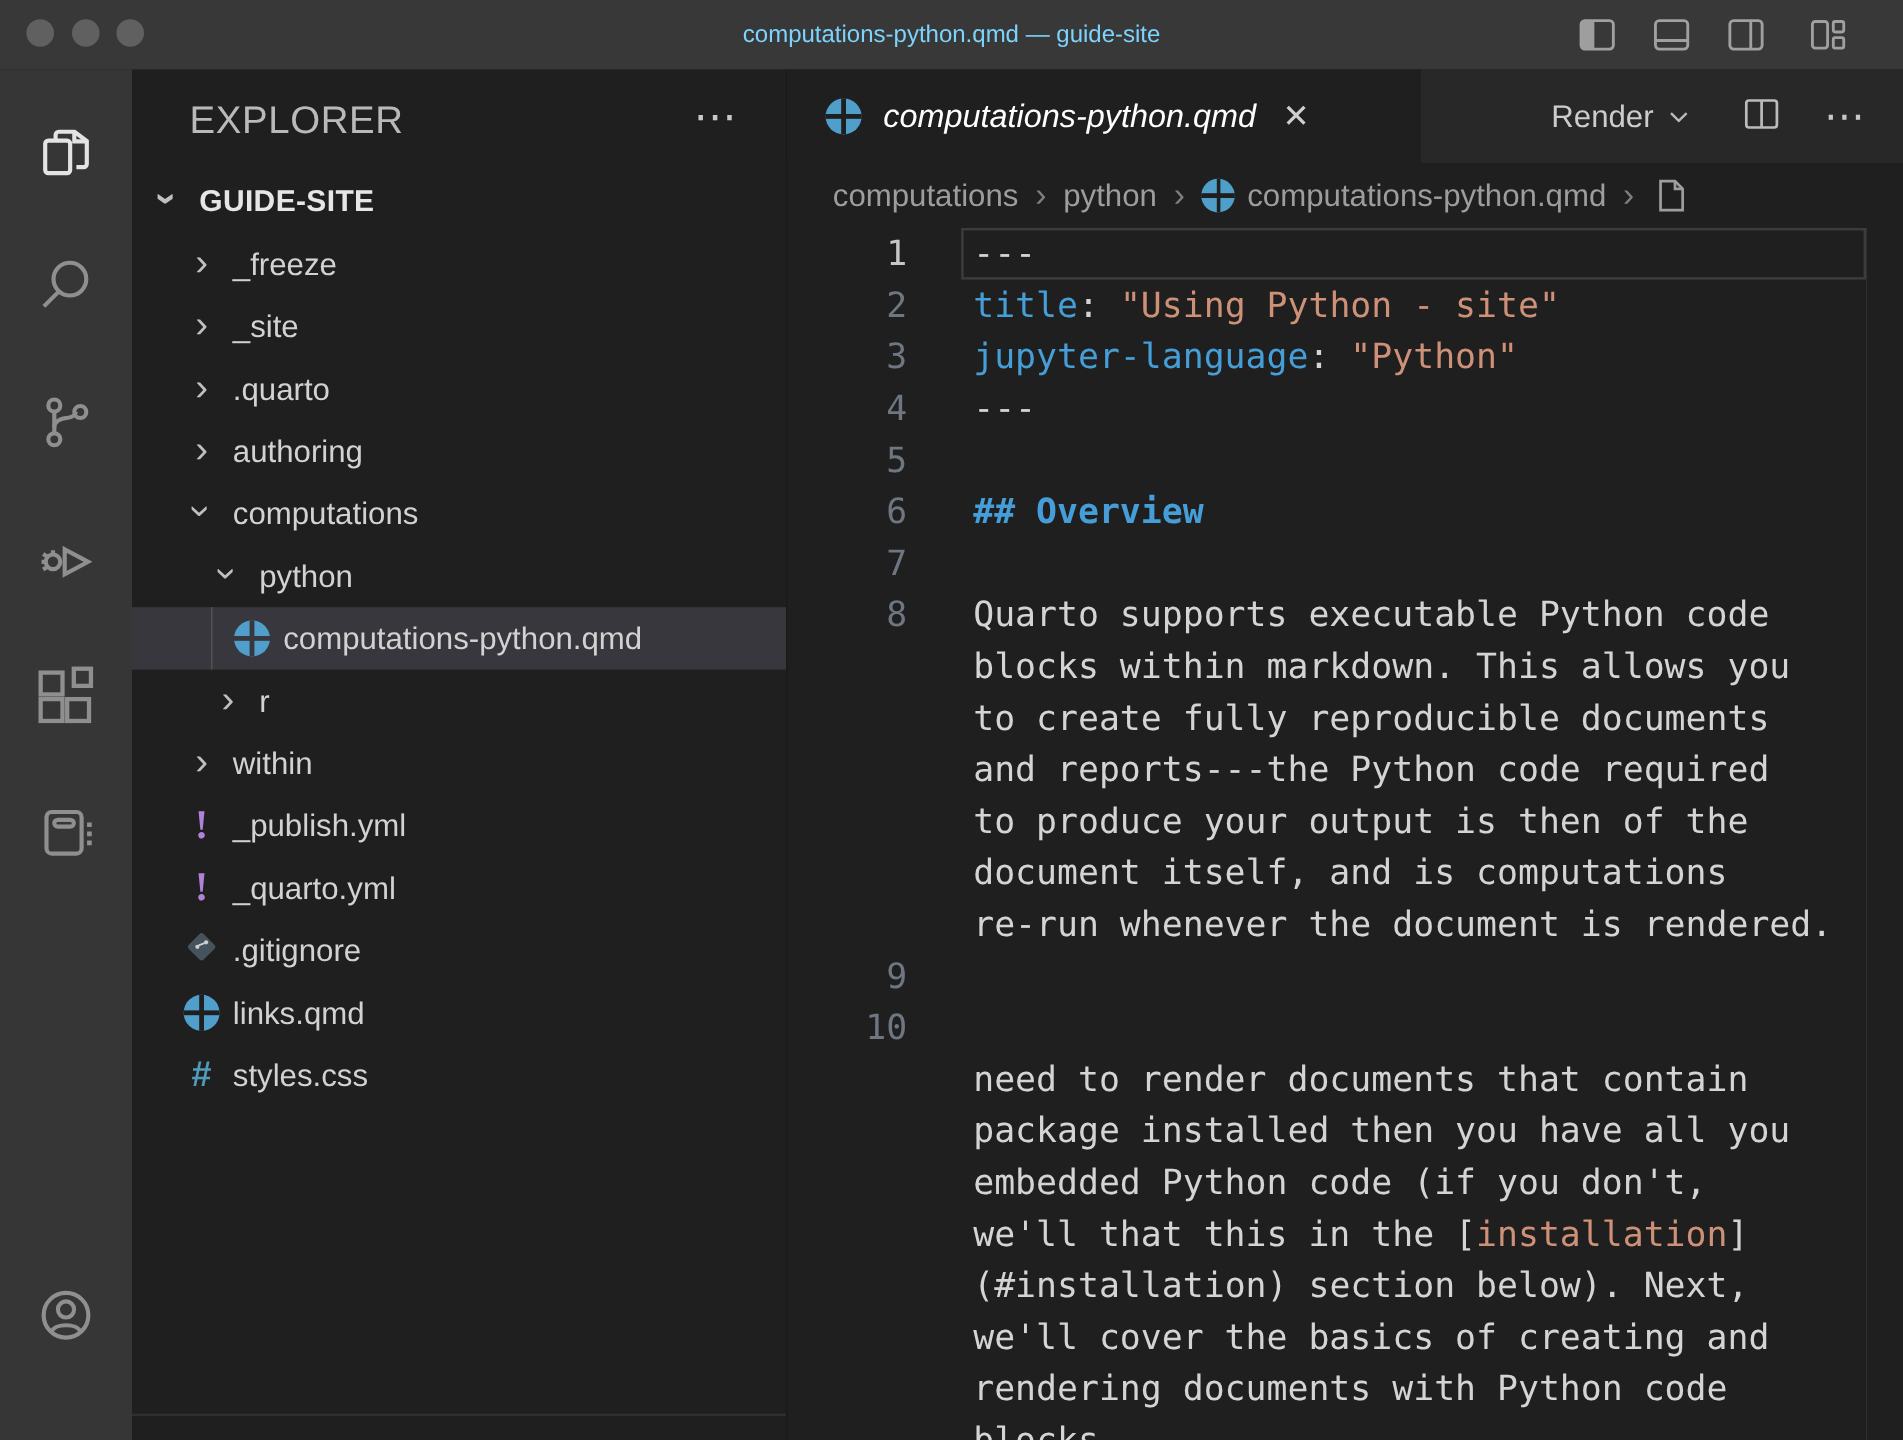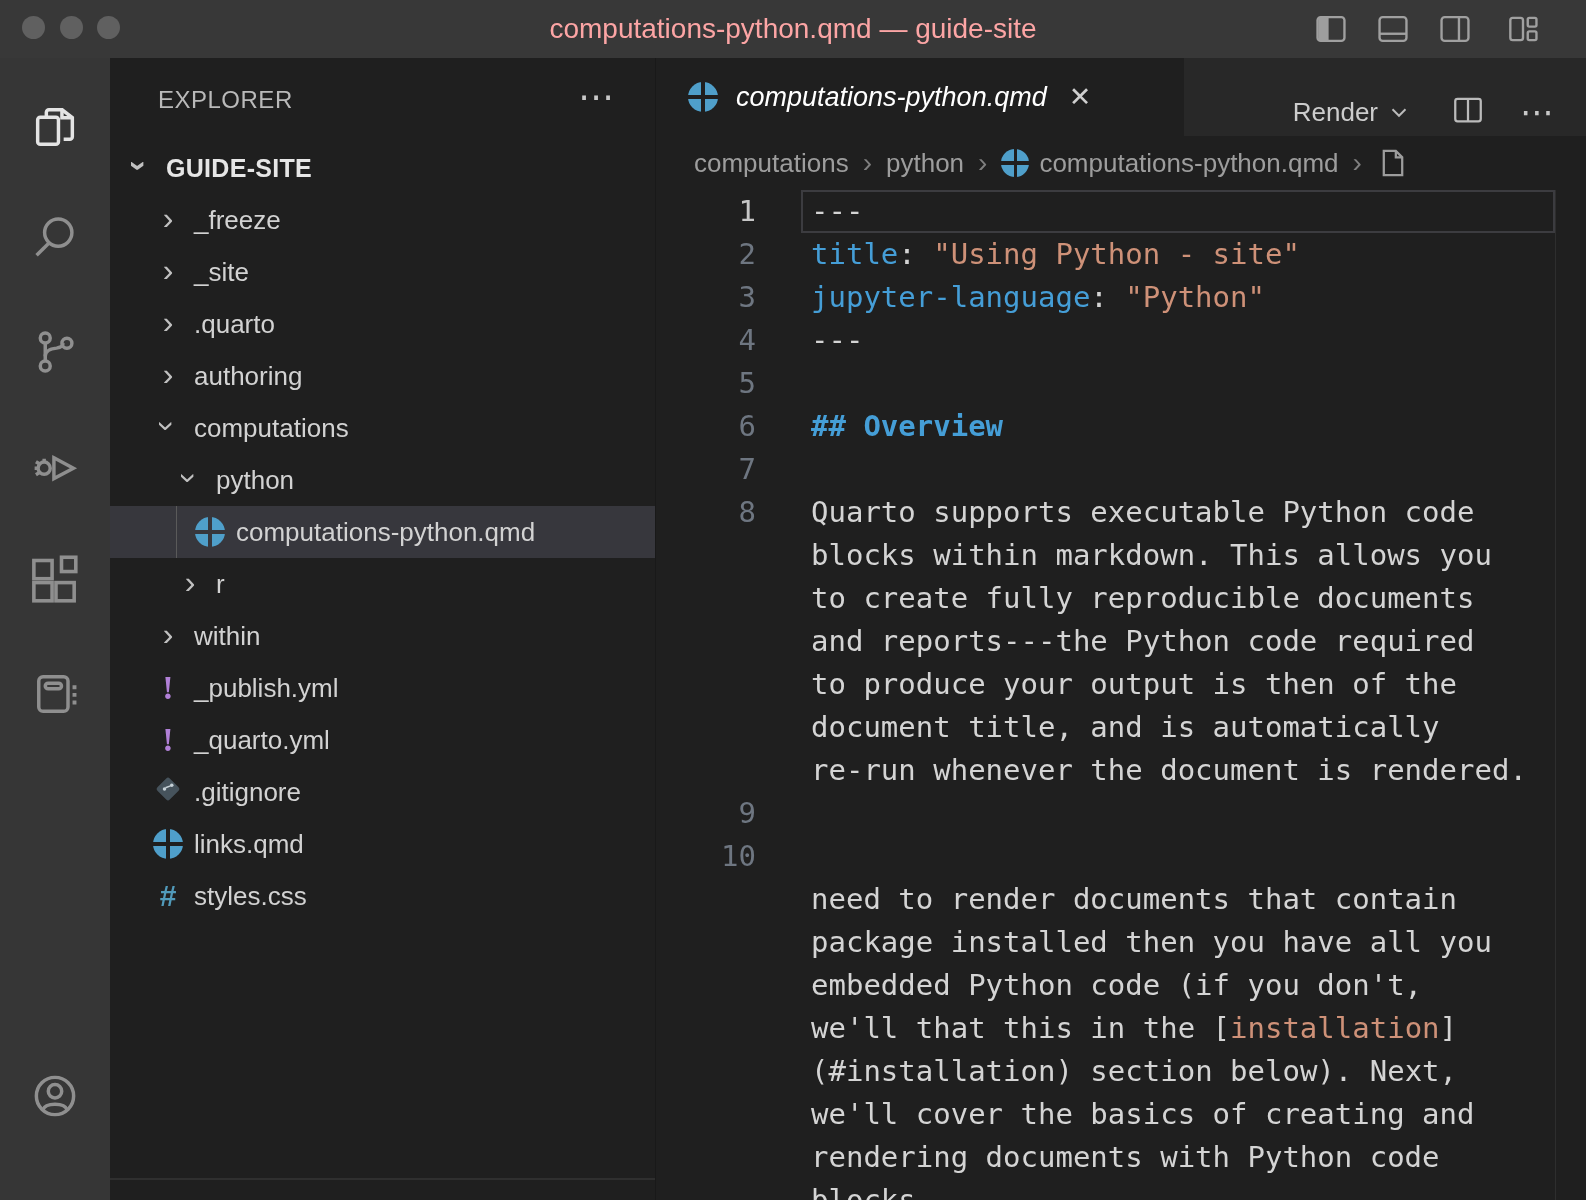--- a/index.html
+++ b/index.html
@@ -3,33 +3,33 @@
 <meta charset="utf-8">
 <style>
   * { margin:0; padding:0; box-sizing:border-box; }
   html,body { width:1586px; height:1200px; overflow:hidden; background:#1f1f1f;
               font-family:"Liberation Sans","DejaVu Sans",sans-serif; }
 
   
   #titlebar { position:absolute; left:0; top:0; width:1586px; height:58px; background:#383838; }
   .tlight { position:absolute; top:16px; width:23px; height:23px; border-radius:50%; background:#606060; }
   #win-title { position:absolute; left:0; right:0; top:0; height:58px; line-height:58px;
-               text-align:center; color:#fca5a5; font-size:28px; font-weight:500; }
+               text-align:center; color:#7dd3fc; font-size:20px; font-weight:500; }
   .layout-ico { position:absolute; top:10px; width:38px; height:38px; }
   .layout-ico svg { width:38px; height:38px; }
 
   
   #activitybar { position:absolute; left:0; top:58px; width:110px; height:1142px; background:#363636; }
   .ab-item { position:absolute; left:0; width:110px; height:96px; display:flex; align-items:center; justify-content:center; }
   .ab-item svg { width:52px; height:52px; }
 
   
   #sidebar { position:absolute; left:110px; top:58px; width:545px; height:1142px; background:#1f1f1f; overflow:hidden; --bg:#1f1f1f; }
   #sb-header { position:absolute; left:0; top:0; width:545px; height:84px; }
-  #sb-title { position:absolute; left:48px; top:0; height:84px; line-height:84px; color:#b9b9b9; font-size:24px; letter-spacing:0.5px; }
+  #sb-title { position:absolute; left:48px; top:0; height:84px; line-height:84px; color:#b9b9b9; font-size:32px; letter-spacing:0.5px; }
   #sb-more { position:absolute; right:38px; top:0; height:84px; line-height:78px; color:#c8c8c8; font-size:36px; letter-spacing:3px; cursor:pointer; }
   #tree { position:absolute; left:0; top:84px; width:545px; }
   .trow { position:relative; width:545px; height:52px; display:flex; align-items:center; color:#d2d2d2; font-size:26px; }
   .trow.root { font-weight:bold; color:#e6e6e6; font-size:25px; letter-spacing:0.3px; }
   .trow.sel { background:#37373d; --bg:#37373d; }
   .trow.sel::before { content:""; position:absolute; left:66px; top:0; bottom:0; width:1px; background:#5a5a5a; }
   .chevbox { width:36px; height:52px; display:flex; align-items:center; justify-content:center; flex:0 0 36px; }
   .chev { color:#c0c0c0; font-size:32px; line-height:1; transform:translateY(-2px); }
   .chev.exp { display:inline-block; transform:rotate(90deg) translateX(-2px); }
   .fileicobox { width:36px; height:52px; display:flex; align-items:center; justify-content:center; flex:0 0 36px; }
@@ -43,21 +43,21 @@
   #outline-sec { position:absolute; left:0; top:1120px; width:545px; height:80px; border-top:2px solid #2f2f2f; }
   #outline-row { position:absolute; left:0; top:6px; width:545px; height:52px; display:flex; align-items:center; color:#cccccc; font-size:25px; font-weight:bold; }
 
   
   #editor { position:absolute; left:655px; top:58px; width:931px; height:1142px; background:#1f1f1f; border-left:1px solid #191919; --bg:#1f1f1f; }
   #tabbar { position:absolute; left:0; top:0; width:931px; height:78px; background:#282828; }
   #tab-active { position:absolute; left:0; top:0; width:528px; height:78px; background:#1f1f1f; display:flex; align-items:center; cursor:pointer; }
   #tab-active .qicon { margin-left:32px; flex:0 0 30px; }
   #tab-title { margin-left:18px; color:#ffffff; font-size:27px; font-style:italic; white-space:nowrap; }
   #tab-close { margin-left:22px; color:#cfcfcf; font-size:27px; cursor:pointer; }
-  #tab-actions { position:absolute; right:0; top:15px; height:78px; display:flex; align-items:center;margin-left:40px; }
+  #tab-actions { position:absolute; right:0; top:0; height:78px; display:flex; align-items:center;margin-left:40px; }
   #render-btn { color:#cccccc; font-size:26px; display:flex; align-items:center; cursor:pointer; }
   #render-btn svg { width:26px; height:26px; margin-left:8px; }
   #split-ico { margin-left:38px; cursor:pointer; }
   #split-ico svg { width:36px; height:36px; }
   #tab-more { margin:0 30px 0 34px; color:#c8c8c8; font-size:34px; letter-spacing:3px; cursor:pointer; line-height:78px; }
 
   #breadcrumbs { position:absolute; left:0; top:78px; width:931px; height:54px; background:#1f1f1f;
                  display:flex; align-items:center; padding-left:38px; color:#9d9d9d; font-size:26px; white-space:nowrap; overflow:hidden; }
   .bc-sep { margin:0 14px; color:#7f7f7f; font-size:28px; }
   .bc-item { display:flex; align-items:center; cursor:pointer; }
@@ -372,21 +372,21 @@
       <div class="code-row">
         <div class="gutter"></div>
         <div class="line-content"><span class="tk-p">and reports---the Python code required</span></div>
       </div>
       <div class="code-row">
         <div class="gutter"></div>
         <div class="line-content"><span class="tk-p">to produce your output is then of the</span></div>
       </div>
       <div class="code-row">
         <div class="gutter"></div>
-        <div class="line-content"><span class="tk-p">document title, and is automatically</span></div>
+        <div class="line-content"><span class="tk-p">document itself, and is computations</span></div>
       </div>
       <div class="code-row">
         <div class="gutter"></div>
         <div class="line-content"><span class="tk-p">re-run whenever the document is rendered.</span></div>
       </div>
       <div class="code-row">
         <div class="gutter">9</div>
         <div class="line-content"></div>
       </div>
       <div class="code-row">

